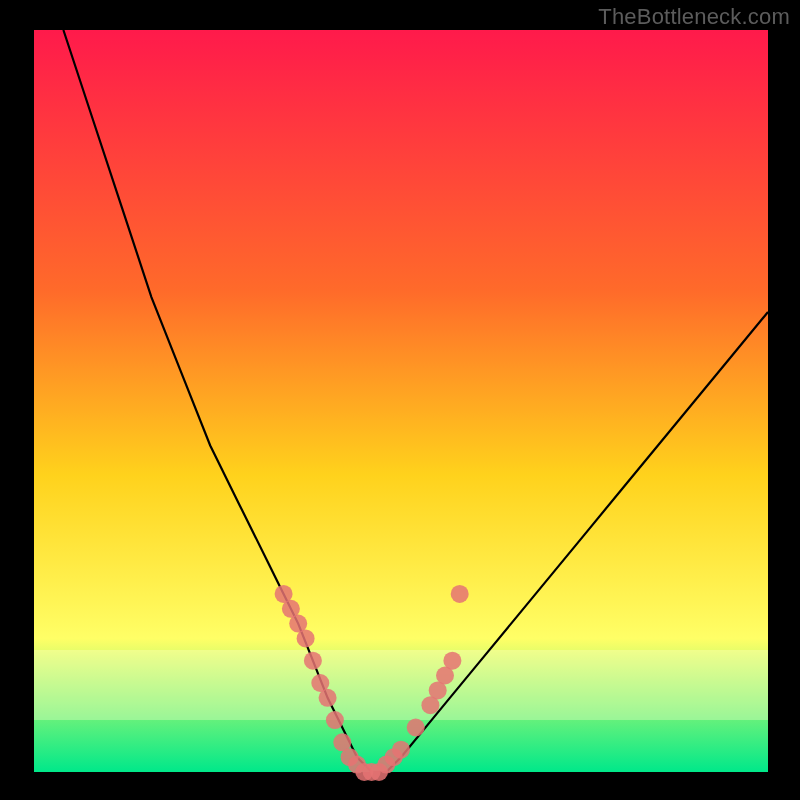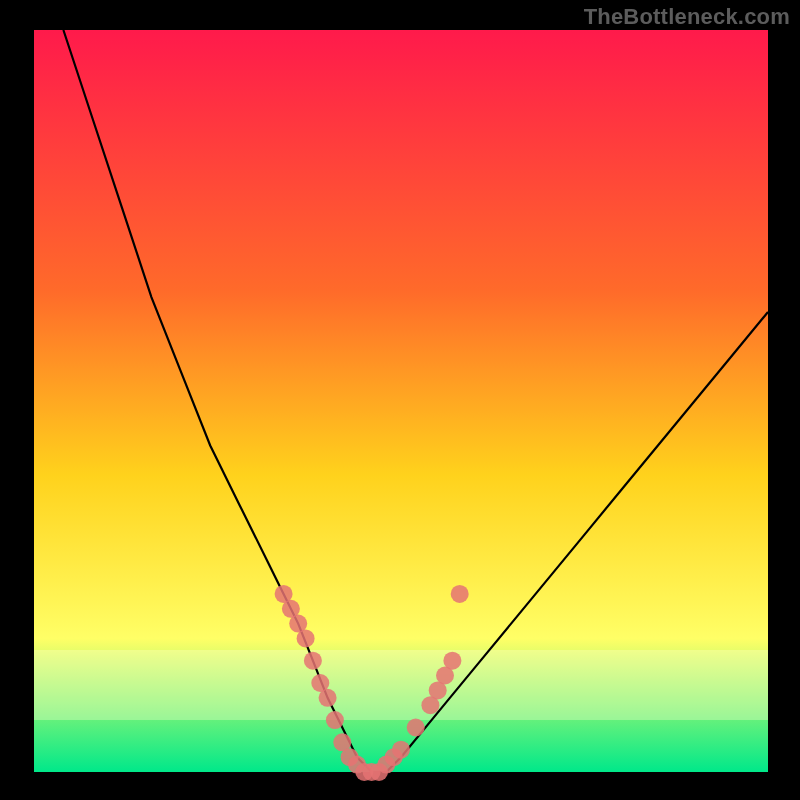--- a/index.html
+++ b/index.html
@@ -16,21 +16,21 @@
     width: 800px;
     height: 800px;
     background: #000;
   }
   .watermark {
     position: absolute;
     top: 4px;
     right: 10px;
     color: #5c5c5c;
     font-size: 22px;
-    font-weight: 700;
+    font-weight: 400;
     letter-spacing: 0.2px;
     z-index: 5;
     user-select: none;
   }
   svg {
     position: absolute;
     top: 0;
     left: 0;
   }
 </style>

